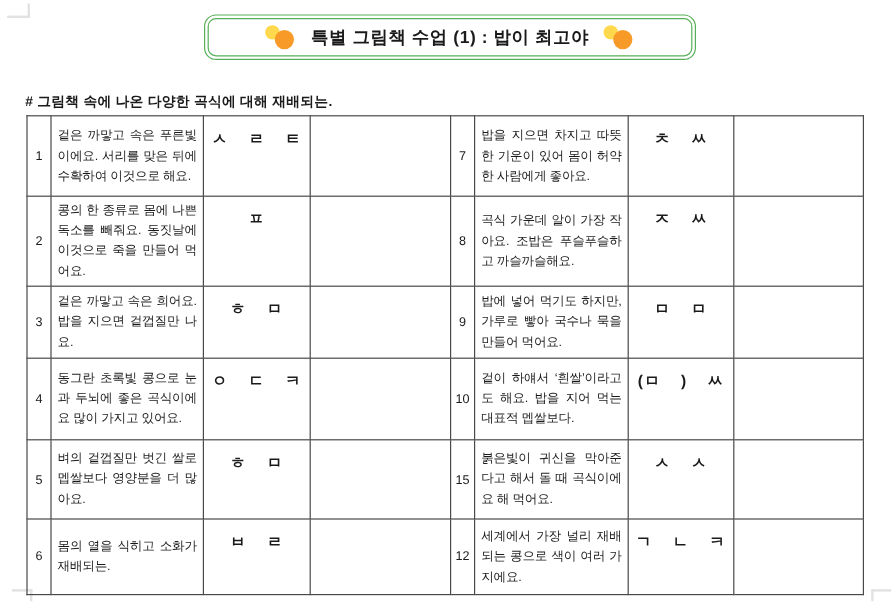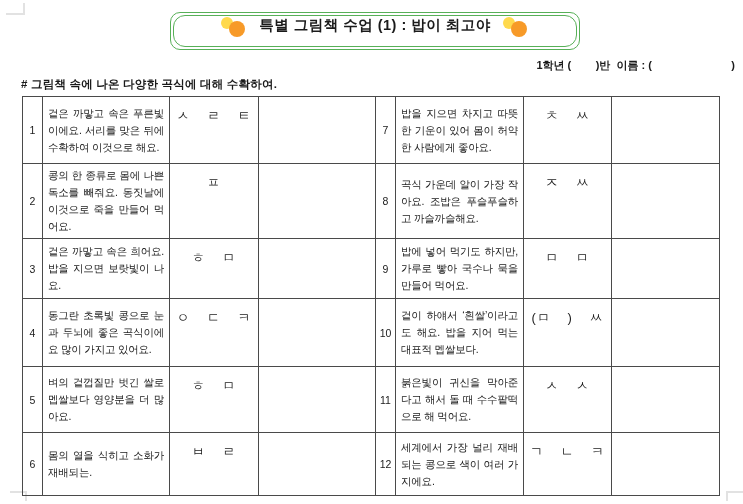--- a/index.html
+++ b/index.html
@@ -12,22 +12,22 @@
   .corner.tl{left:6px;top:3px;width:17px;height:10px;border-right:2px solid #e2e2e2;border-bottom:2px solid #e2e2e2;}
   .corner.bl{left:10px;top:491px;width:15px;height:8px;border-right:2px solid #e2e2e2;border-top:2px solid #e2e2e2;}
   .corner.br{left:726px;top:491px;width:15px;height:8px;border-left:2px solid #e2e2e2;border-top:2px solid #e2e2e2;}
 
   
   .banner-outer{
     position:absolute;left:170px;top:12px;width:404px;
     border:1.5px solid #57b057;border-radius:10px;padding:2px;background:#fff;
   }
   .banner-inner{
-    border:1.5px solid #57b057;border-radius:12px;height:30px;
-    display:flex;align-items:flex-start;justify-content:center;gap:10px;
+    border:1.5px solid #57b057;border-radius:7px;height:30px;
+    display:flex;align-items:center;justify-content:center;gap:10px;
   }
   .dots{position:relative;width:30px;height:22px;flex:0 0 auto;}
   .dot{position:absolute;border-radius:50%;}
   .dot.yellow{width:12px;height:12px;left:2px;top:1px;}
   .dot.orange{width:16px;height:16px;left:10px;top:5px;}
   .banner-title{font-size:14.5px;font-weight:bold;letter-spacing:0.5px;white-space:nowrap;}
 
   .class-line{
     position:absolute;top:58px;right:8px;font-size:11px;font-weight:bold;white-space:pre;
   }
@@ -42,21 +42,21 @@
   }
   table.quiz td{border:1px solid #4a4a4a;padding:0;overflow:hidden;}
   td.num{font-size:10.5px;text-align:center;vertical-align:middle;}
   td.clue{vertical-align:middle;}
   td.clue .t{
     display:block;padding:3px 5px;font-size:10.5px;line-height:1.62;
     text-align:justify;letter-spacing:-0.2px;
   }
   td.hint{vertical-align:top;text-align:center;}
   td.hint .h{
-    display:inline-block;padding-top:10px;font-size:13px;font-weight:normal;
+    display:inline-block;padding-top:10px;font-size:13px;font-weight:bold;
     word-spacing:12px;letter-spacing:1px;white-space:nowrap;
   }
   td.answer{background:#fff;}
   tr.r1{height:67px;} tr.r2{height:64px;} tr.r3{height:60px;}
   tr.r4{height:68px;} tr.r5{height:66px;} tr.r6{height:63px;}
 </style>
 </head>
 <body>
 
 <div class="page">
@@ -72,23 +72,22 @@
         <span class="dot orange" style="background: rgb(247, 154, 40);"></span>
       </span>
       <span class="banner-title">특별 그림책 수업 (1) : 밥이 최고야</span>
       <span class="dots">
         <span class="dot yellow" style="background: rgb(255, 217, 77);"></span>
         <span class="dot orange" style="background: rgb(247, 154, 40);"></span>
       </span>
     </div>
   </div>
 
-  <div class="class-line">1학년 (        )반  이름 : (                          )</div>
 
-  <div class="instruction"># 그림책 속에 나온 다양한 곡식에 대해 수확하여.</div>
+  <div class="instruction"># 그림책 속에 나온 다양한 곡식에 대해 재배되는.</div>
 
   <table class="quiz">
     <colgroup>
       <col style="width:20px">
         <col style="width:127px">
         <col style="width:89px">
         <col style="width:117px">
       <col style="width:20px">
         <col style="width:128px">
         <col style="width:88px">
@@ -119,21 +118,21 @@
         <td class="num">8</td>
         <td class="clue">
             <span class="t">곡식 가운데 알이 가장 작아요. 조밥은 푸슬푸슬하고 까슬까슬해요.</span>
           </td>
         <td class="hint"><span class="h">ㅈ ㅆ</span></td>
         <td class="answer"></td>
       </tr>
       <tr class="r3">
         <td class="num">3</td>
         <td class="clue">
-            <span class="t">겉은 까맣고 속은 희어요. 밥을 지으면 보랏빛이 나요.</span>
+            <span class="t">겉은 까맣고 속은 희어요. 밥을 지으면 겉껍질만 나요.</span>
           </td>
         <td class="hint"><span class="h">ㅎ ㅁ</span></td>
         <td class="answer"></td>
         <td class="num">9</td>
         <td class="clue">
             <span class="t">밥에 넣어 먹기도 하지만, 가루로 빻아 국수나 묵을 만들어 먹어요.</span>
           </td>
         <td class="hint"><span class="h">ㅁ ㅁ</span></td>
         <td class="answer"></td>
       </tr>
@@ -151,23 +150,23 @@
         <td class="hint"><span class="h">(ㅁ ) ㅆ</span></td>
         <td class="answer"></td>
       </tr>
       <tr class="r5">
         <td class="num">5</td>
         <td class="clue">
             <span class="t">벼의 겉껍질만 벗긴 쌀로 멥쌀보다 영양분을 더 많아요.</span>
           </td>
         <td class="hint"><span class="h">ㅎ ㅁ</span></td>
         <td class="answer"></td>
-        <td class="num">11</td>
+        <td class="num">15</td>
         <td class="clue">
-            <span class="t">붉은빛이 귀신을 막아준다고 해서 돌 때 수수팥떡으로 해 먹어요.</span>
+            <span class="t">붉은빛이 귀신을 막아준다고 해서 돌 때 곡식이에요 해 먹어요.</span>
           </td>
         <td class="hint"><span class="h">ㅅ ㅅ</span></td>
         <td class="answer"></td>
       </tr>
       <tr class="r6">
         <td class="num">6</td>
         <td class="clue">
             <span class="t">몸의 열을 식히고 소화가 재배되는.</span>
           </td>
         <td class="hint"><span class="h">ㅂ ㄹ</span></td>

